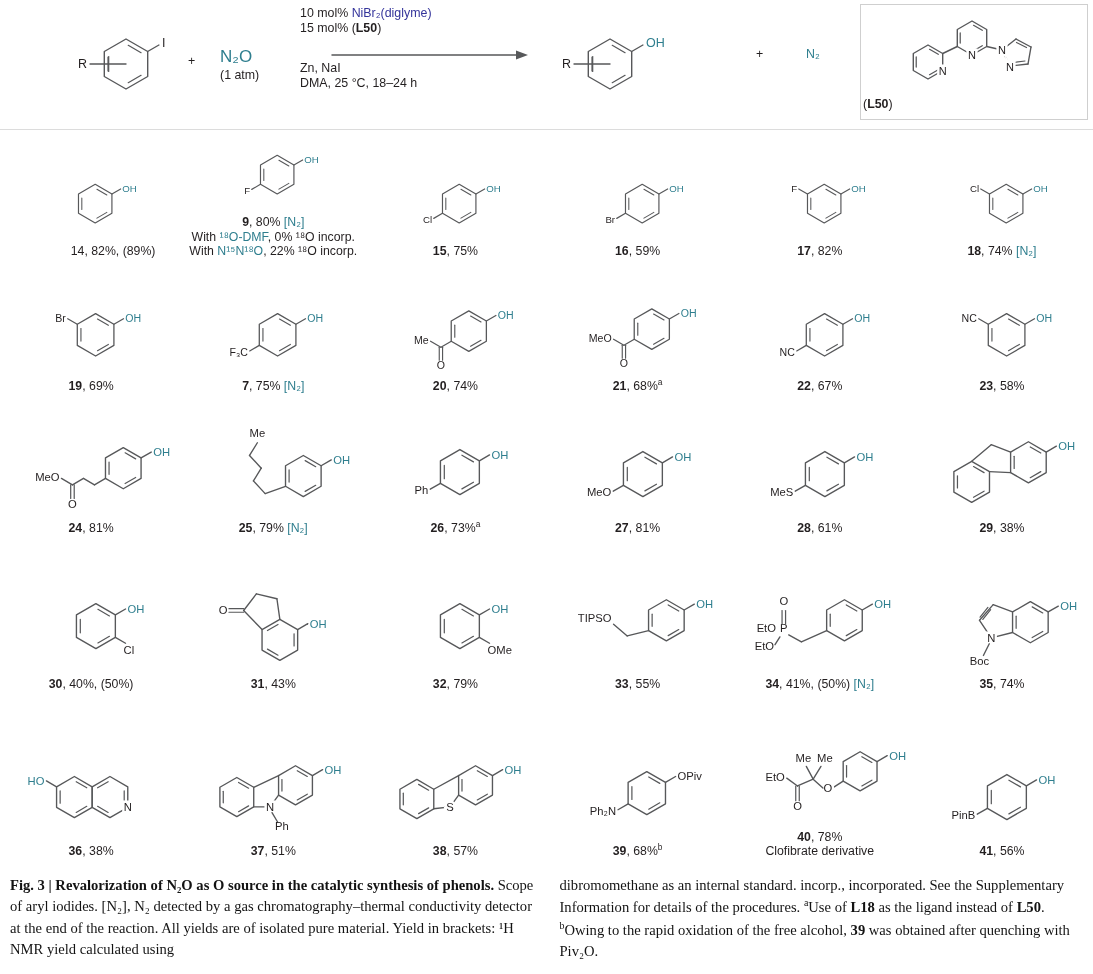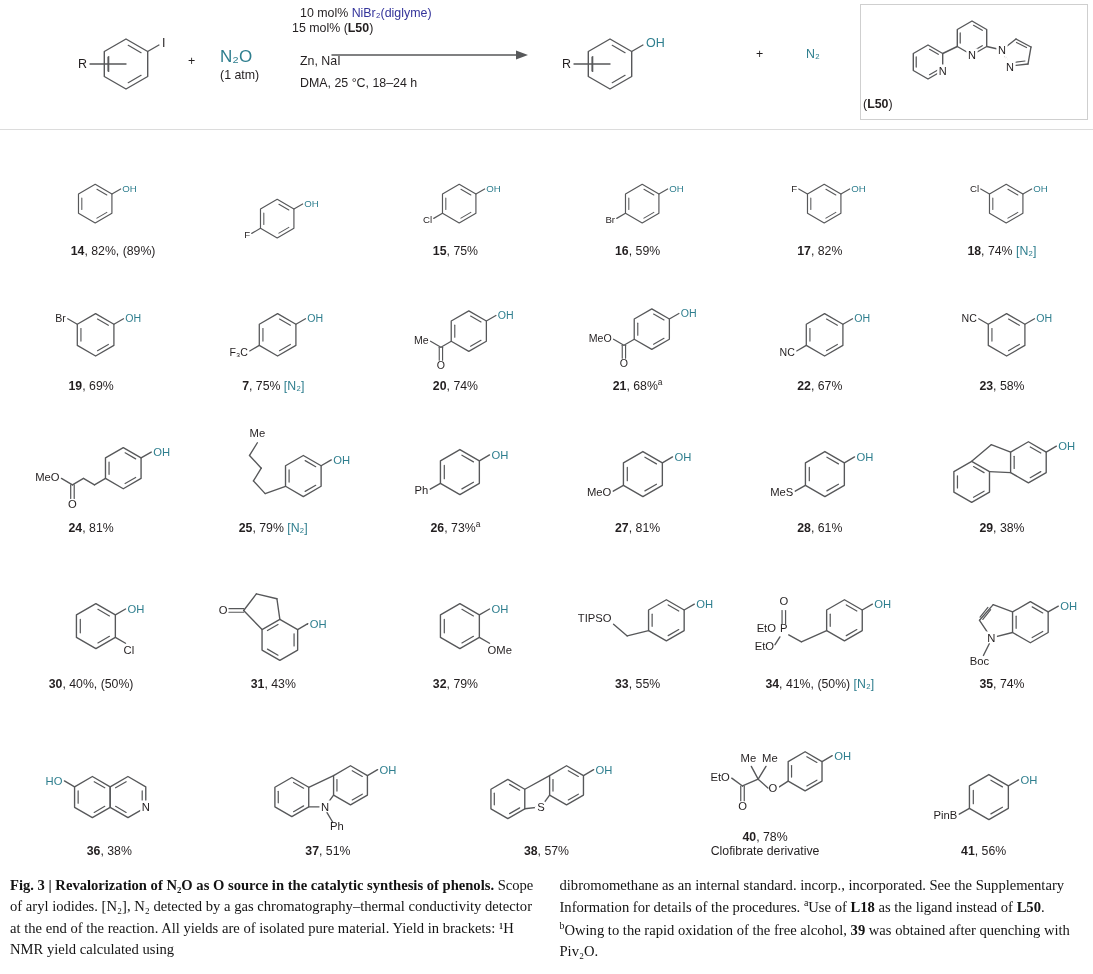--- a/index.html
+++ b/index.html
@@ -7,22 +7,22 @@
   .fig{position:relative;width:1093px;height:974px;overflow:hidden;background:#fff}
   
   .scheme{position:relative;height:129px;border-bottom:1px solid #dcdcdc}
   .scheme svg{position:absolute;left:0;top:0}
   .stxt{position:absolute;font-size:12.4px;line-height:1.25;white-space:nowrap}
   .ctr{white-space:normal}
   #plus1{left:188px;top:54px;width:24px}
   #n2o{left:220px;top:46px;width:64px;font-size:17px}
   #n2o-atm{left:220px;top:68px;width:64px}
   #cond1{left:300px;top:6px;width:254px}
-  #cond2{left:292px;top:21px;width:254px}
-  #cond3{left:300px;top:54px;width:254px}
+  #cond2{left:300px;top:21px;width:254px}
+  #cond3{left:300px;top:61px;width:254px}
   #cond4{left:300px;top:76px;width:254px}
   #plus2{left:756px;top:47px;width:24px}
   #n2{left:806px;top:47px;width:48px}
   #ligand-box{position:absolute;left:860px;top:4px;width:226px;height:114px;border:1px solid #cfcfcf;background:#fff}
   #ligand-label{left:863px;top:97px;width:120px}
   .teal{color:#2e7e8e}
   
   .crow{display:flex}
   .r1{height:132px}.r2{height:135px}.r3{height:142px}.r4{height:156px}.r5{height:167px}
   .cell{flex:1 1 0;display:flex;flex-direction:column;justify-content:flex-end;align-items:center;padding-bottom:3px;overflow:hidden}
@@ -98,34 +98,39 @@
         <div class="cell">
           <svg viewBox="0 0 182 100" width="178" height="84" preserveAspectRatio="xMidYMax meet">
             <path d="M96.0,29.0L115.9,40.5L115.9,63.5L96.0,75.0L76.1,63.5L76.1,40.5Z" fill="none" stroke="#57585a" stroke-width="1.4" stroke-linejoin="round"></path>
             <line x1="98.07153276585238" y1="34.796" x2="109.86333466378129" y2="41.604" stroke="#57585a" stroke-width="1.25" stroke-linecap="round"></line>
             <line x1="109.86333466378129" y1="62.396" x2="98.07153276585238" y2="69.20400000000001" stroke="#57585a" stroke-width="1.25" stroke-linecap="round"></line>
             <line x1="80.06513257036633" y1="58.808" x2="80.06513257036633" y2="45.192" stroke="#57585a" stroke-width="1.25" stroke-linecap="round"></line>
             <line x1="115.9185842870421" y1="40.5" x2="126.31088913245536" y2="34.5" stroke="#57585a" stroke-width="1.4" stroke-linecap="round"></line>
             <text x="128.31088913245537" y="38.5" text-anchor="start" font-size="11.5" fill="#2e7e8e" font-family="Liberation Sans, DejaVu Sans, sans-serif">OH</text>
           </svg>
           <div class="clabel">
-            <div><span style="font-weight: 700; margin-left: 44px;">14</span><span>, 82%, (89%)</span></div>
+            <div><span style="font-weight: 400; margin-left: 44px;">14</span><span>, 82%, (89%)</span></div>
           </div>
         </div>
         <div class="cell">
           <svg viewBox="0 0 182 100" width="178" height="84" preserveAspectRatio="xMidYMax meet">
             <path d="M96.0,29.0L115.9,40.5L115.9,63.5L96.0,75.0L76.1,63.5L76.1,40.5Z" fill="none" stroke="#57585a" stroke-width="1.4" stroke-linejoin="round"></path>
             <line x1="98.07153276585238" y1="34.796" x2="109.86333466378129" y2="41.604" stroke="#57585a" stroke-width="1.25" stroke-linecap="round"></line>
             <line x1="109.86333466378129" y1="62.396" x2="98.07153276585238" y2="69.20400000000001" stroke="#57585a" stroke-width="1.25" stroke-linecap="round"></line>
             <line x1="80.06513257036633" y1="58.808" x2="80.06513257036633" y2="45.192" stroke="#57585a" stroke-width="1.25" stroke-linecap="round"></line>
             <line x1="115.9185842870421" y1="40.5" x2="126.31088913245536" y2="34.5" stroke="#57585a" stroke-width="1.4" stroke-linecap="round"></line>
             <text x="128.31088913245537" y="38.5" text-anchor="start" font-size="11.5" fill="#2e7e8e" font-family="Liberation Sans, DejaVu Sans, sans-serif">OH</text>
             <line x1="76.0814157129579" y1="63.5" x2="65.68911086754464" y2="69.5" stroke="#57585a" stroke-width="1.4" stroke-linecap="round"></line>
             <text x="63.68911086754464" y="74.5" text-anchor="end" font-size="11.5" fill="#231f20" font-family="Liberation Sans, DejaVu Sans, sans-serif">F</text>
           </svg>
+          <div class="clabel">
+            <div><span style="font-weight: 700;">9</span><span>, 80% </span><span style="color: rgb(46, 126, 142);">[N₂]</span></div>
+            <div><span>With </span><span style="color: rgb(46, 126, 142);">¹⁸O-DMF</span><span>, 0% ¹⁸O incorp.</span></div>
+            <div><span>With </span><span style="color: rgb(46, 126, 142);">N¹⁵N¹⁸O</span><span>, 22% ¹⁸O incorp.</span></div>
+          </div>
         </div>
         <div class="cell">
           <svg viewBox="0 0 182 100" width="178" height="84" preserveAspectRatio="xMidYMax meet">
             <path d="M96.0,29.0L115.9,40.5L115.9,63.5L96.0,75.0L76.1,63.5L76.1,40.5Z" fill="none" stroke="#57585a" stroke-width="1.4" stroke-linejoin="round"></path>
             <line x1="98.07153276585238" y1="34.796" x2="109.86333466378129" y2="41.604" stroke="#57585a" stroke-width="1.25" stroke-linecap="round"></line>
             <line x1="109.86333466378129" y1="62.396" x2="98.07153276585238" y2="69.20400000000001" stroke="#57585a" stroke-width="1.25" stroke-linecap="round"></line>
             <line x1="80.06513257036633" y1="58.808" x2="80.06513257036633" y2="45.192" stroke="#57585a" stroke-width="1.25" stroke-linecap="round"></line>
             <line x1="115.9185842870421" y1="40.5" x2="126.31088913245536" y2="34.5" stroke="#57585a" stroke-width="1.4" stroke-linecap="round"></line>
             <text x="128.31088913245537" y="38.5" text-anchor="start" font-size="11.5" fill="#2e7e8e" font-family="Liberation Sans, DejaVu Sans, sans-serif">OH</text>
             <line x1="76.0814157129579" y1="63.5" x2="65.68911086754464" y2="69.5" stroke="#57585a" stroke-width="1.4" stroke-linecap="round"></line>
@@ -554,20 +559,35 @@
             <line x1="98.14359353944897" y1="45.92" x2="98.14359353944899" y2="34.08" stroke="#57585a" stroke-width="1.25" stroke-linecap="round"></line>
             <line x1="69.32050807568878" y1="44" x2="94.67949192431124" y2="30" stroke="#57585a" stroke-width="1.4" stroke-linecap="round"></line>
             <line x1="69.32050807568878" y1="64" x2="86" y2="62" stroke="#57585a" stroke-width="1.4" stroke-linecap="round"></line>
             <line x1="86" y1="62" x2="94.67949192431122" y2="50" stroke="#57585a" stroke-width="1.4" stroke-linecap="round"></line>
             <text x="86" y="66" text-anchor="middle" font-size="11.5" fill="#231f20" font-family="Liberation Sans, DejaVu Sans, sans-serif" stroke="#fff" stroke-width="5" paint-order="stroke">S</text>
             <line x1="129.32050807568876" y1="30" x2="139.71281292110203" y2="24" stroke="#57585a" stroke-width="1.4" stroke-linecap="round"></line>
             <text x="141.71281292110203" y="28" text-anchor="start" font-size="11.5" fill="#2e7e8e" font-family="Liberation Sans, DejaVu Sans, sans-serif">OH</text>
           </svg>
           <div class="clabel">
             <div><span style="font-weight: 700;">38</span><span>, 57%</span></div>
+          </div>
+        </div>
+        <div class="cell">
+          <svg viewBox="0 0 182 100" width="178" height="102" preserveAspectRatio="xMidYMax meet">
+            <path d="M100.0,28.0L119.1,39.0L119.1,61.0L100.0,72.0L80.9,61.0L80.9,39.0Z" fill="none" stroke="#57585a" stroke-width="1.4" stroke-linejoin="round"></path>
+            <line x1="101.9814661238588" y1="33.544" x2="113.26058098274733" y2="40.056000000000004" stroke="#57585a" stroke-width="1.25" stroke-linecap="round"></line>
+            <line x1="113.26058098274733" y1="59.943999999999996" x2="101.9814661238588" y2="66.45599999999999" stroke="#57585a" stroke-width="1.25" stroke-linecap="round"></line>
+            <line x1="84.75795289339388" y1="56.512" x2="84.75795289339388" y2="43.488" stroke="#57585a" stroke-width="1.25" stroke-linecap="round"></line>
+            <line x1="119.05255888325766" y1="39" x2="129.44486372867092" y2="33" stroke="#57585a" stroke-width="1.4" stroke-linecap="round"></line>
+            <text x="131.44486372867092" y="37" text-anchor="start" font-size="11.5" fill="#231f20" font-family="Liberation Sans, DejaVu Sans, sans-serif">OPiv</text>
+            <line x1="80.94744111674234" y1="61" x2="70.55513627132908" y2="67" stroke="#57585a" stroke-width="1.4" stroke-linecap="round"></line>
+            <text x="68.55513627132908" y="72" text-anchor="end" font-size="11.5" fill="#231f20" font-family="Liberation Sans, DejaVu Sans, sans-serif">Ph₂N</text>
+          </svg>
+          <div class="clabel">
+            <div><span style="font-weight: 700;">39</span><span>, 68%</span><sup>b</sup></div>
           </div>
         </div>
         <div class="cell">
           <svg viewBox="0 0 182 100" width="178" height="102" preserveAspectRatio="xMidYMax meet">
             <path d="M132.0,20.0L149.3,30.0L149.3,50.0L132.0,60.0L114.7,50.0L114.7,30.0Z" fill="none" stroke="#57585a" stroke-width="1.4" stroke-linejoin="round"></path>
             <line x1="133.80133283987163" y1="25.04" x2="144.05507362067937" y2="30.96" stroke="#57585a" stroke-width="1.25" stroke-linecap="round"></line>
             <line x1="144.05507362067937" y1="49.04" x2="133.80133283987163" y2="54.96" stroke="#57585a" stroke-width="1.25" stroke-linecap="round"></line>
             <line x1="118.14359353944897" y1="45.92" x2="118.14359353944899" y2="34.08" stroke="#57585a" stroke-width="1.25" stroke-linecap="round"></line>
             <line x1="149.32050807568876" y1="30" x2="159.71281292110203" y2="24" stroke="#57585a" stroke-width="1.4" stroke-linecap="round"></line>
             <text x="161.71281292110203" y="28" text-anchor="start" font-size="11.5" fill="#2e7e8e" font-family="Liberation Sans, DejaVu Sans, sans-serif">OH</text>

